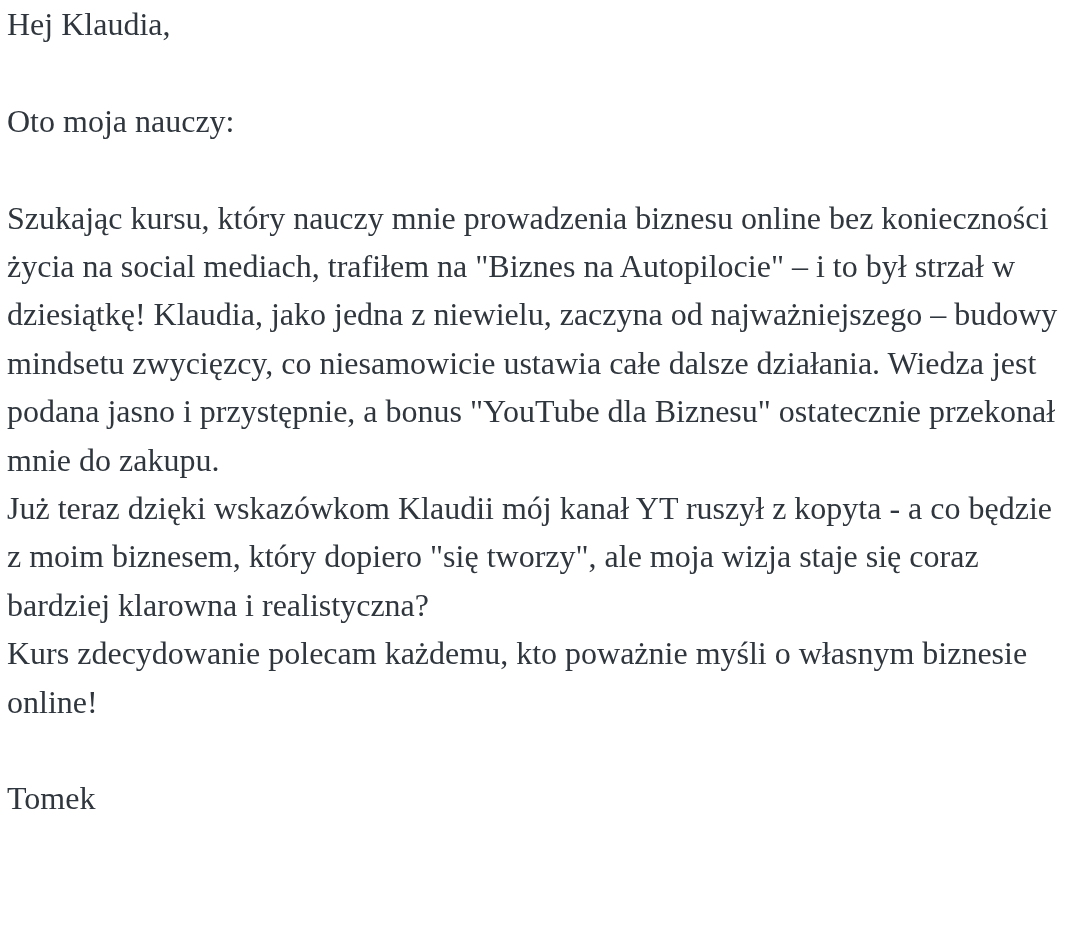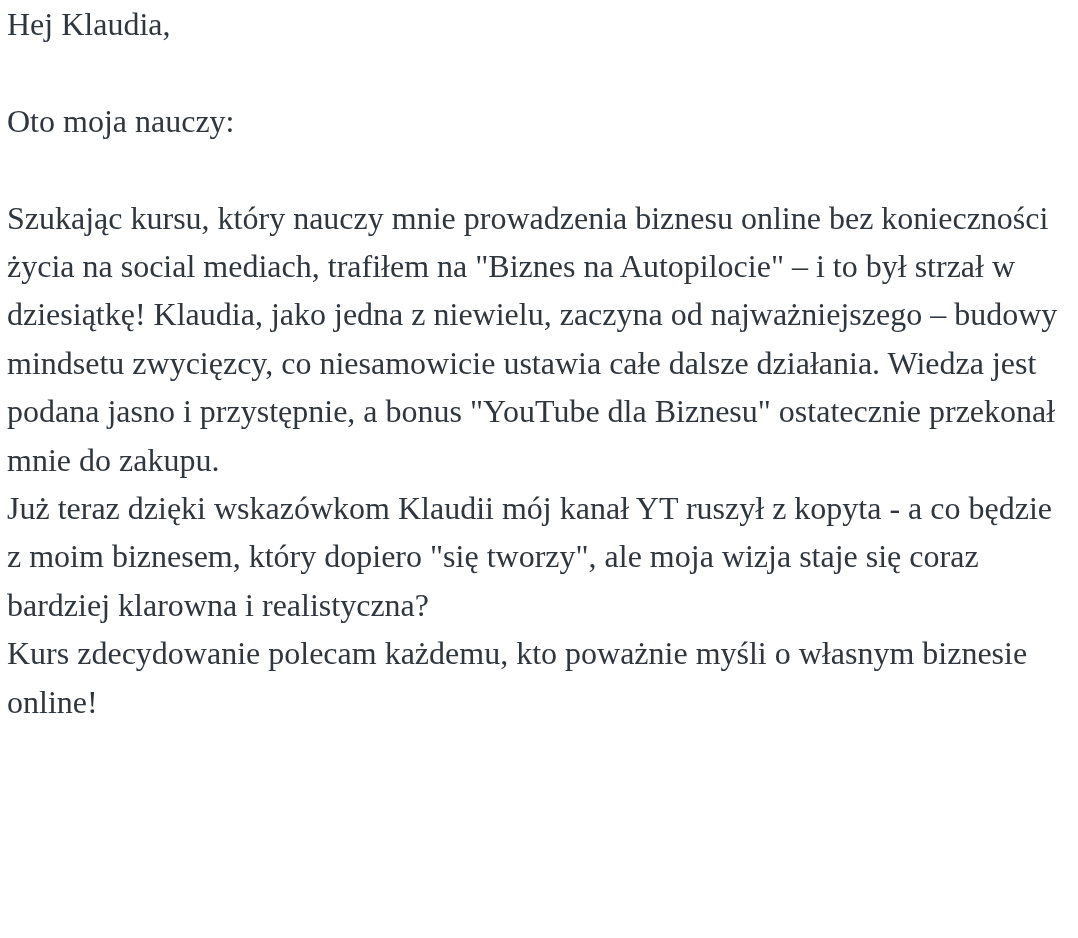--- a/index.html
+++ b/index.html
@@ -41,13 +41,14 @@
 mindsetu zwycięzcy, co niesamowicie ustawia całe dalsze działania. Wiedza jest
 podana jasno i przystępnie, a bonus "YouTube dla Biznesu" ostatecznie przekonał
 mnie do zakupu.
 Już teraz dzięki wskazówkom Klaudii mój kanał YT ruszył z kopyta - a co będzie
 z moim biznesem, który dopiero "się tworzy", ale moja wizja staje się coraz
 bardziej klarowna i realistyczna?
 Kurs zdecydowanie polecam każdemu, kto poważnie myśli o własnym biznesie
 online!</div>
 
 
+  <div class="paragraph">Tomek</div>
 </div>
 
 </body></html>

